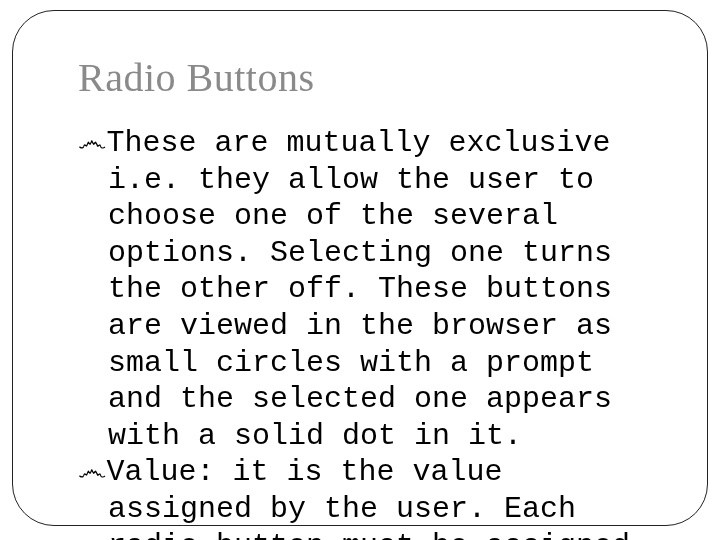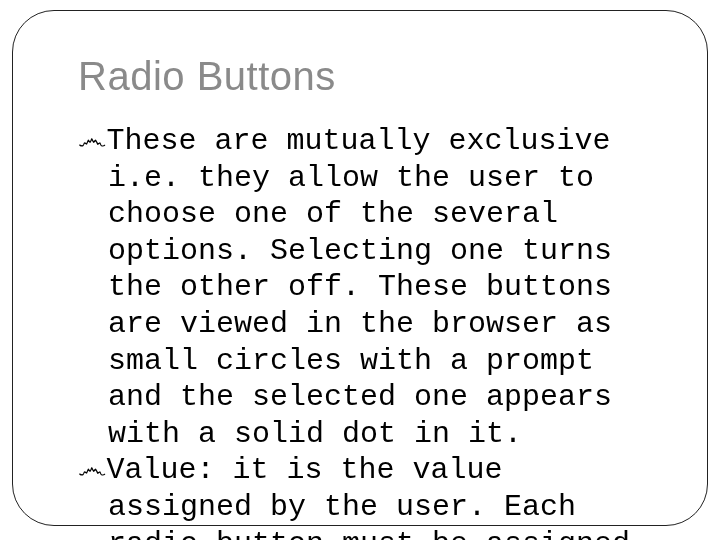--- a/index.html
+++ b/index.html
@@ -19,21 +19,21 @@
     border: 1px solid #222;
     border-radius: 42px;
   }
   .content {
     position: absolute;
     top: 54px;
     left: 78px;
     right: 60px;
   }
   .title {
-    font-family: Liberation Sans, sans-serif;
+    font-family: Liberation Serif, serif;
     font-size: 40px;
     color: #8a8a8a;
     font-weight: 400;
     letter-spacing: 0.5px;
     margin-bottom: 24px;
   }
   .bullets {
     font-family: Liberation Mono, monospace;
     font-size: 30px;
     line-height: 1.22;

